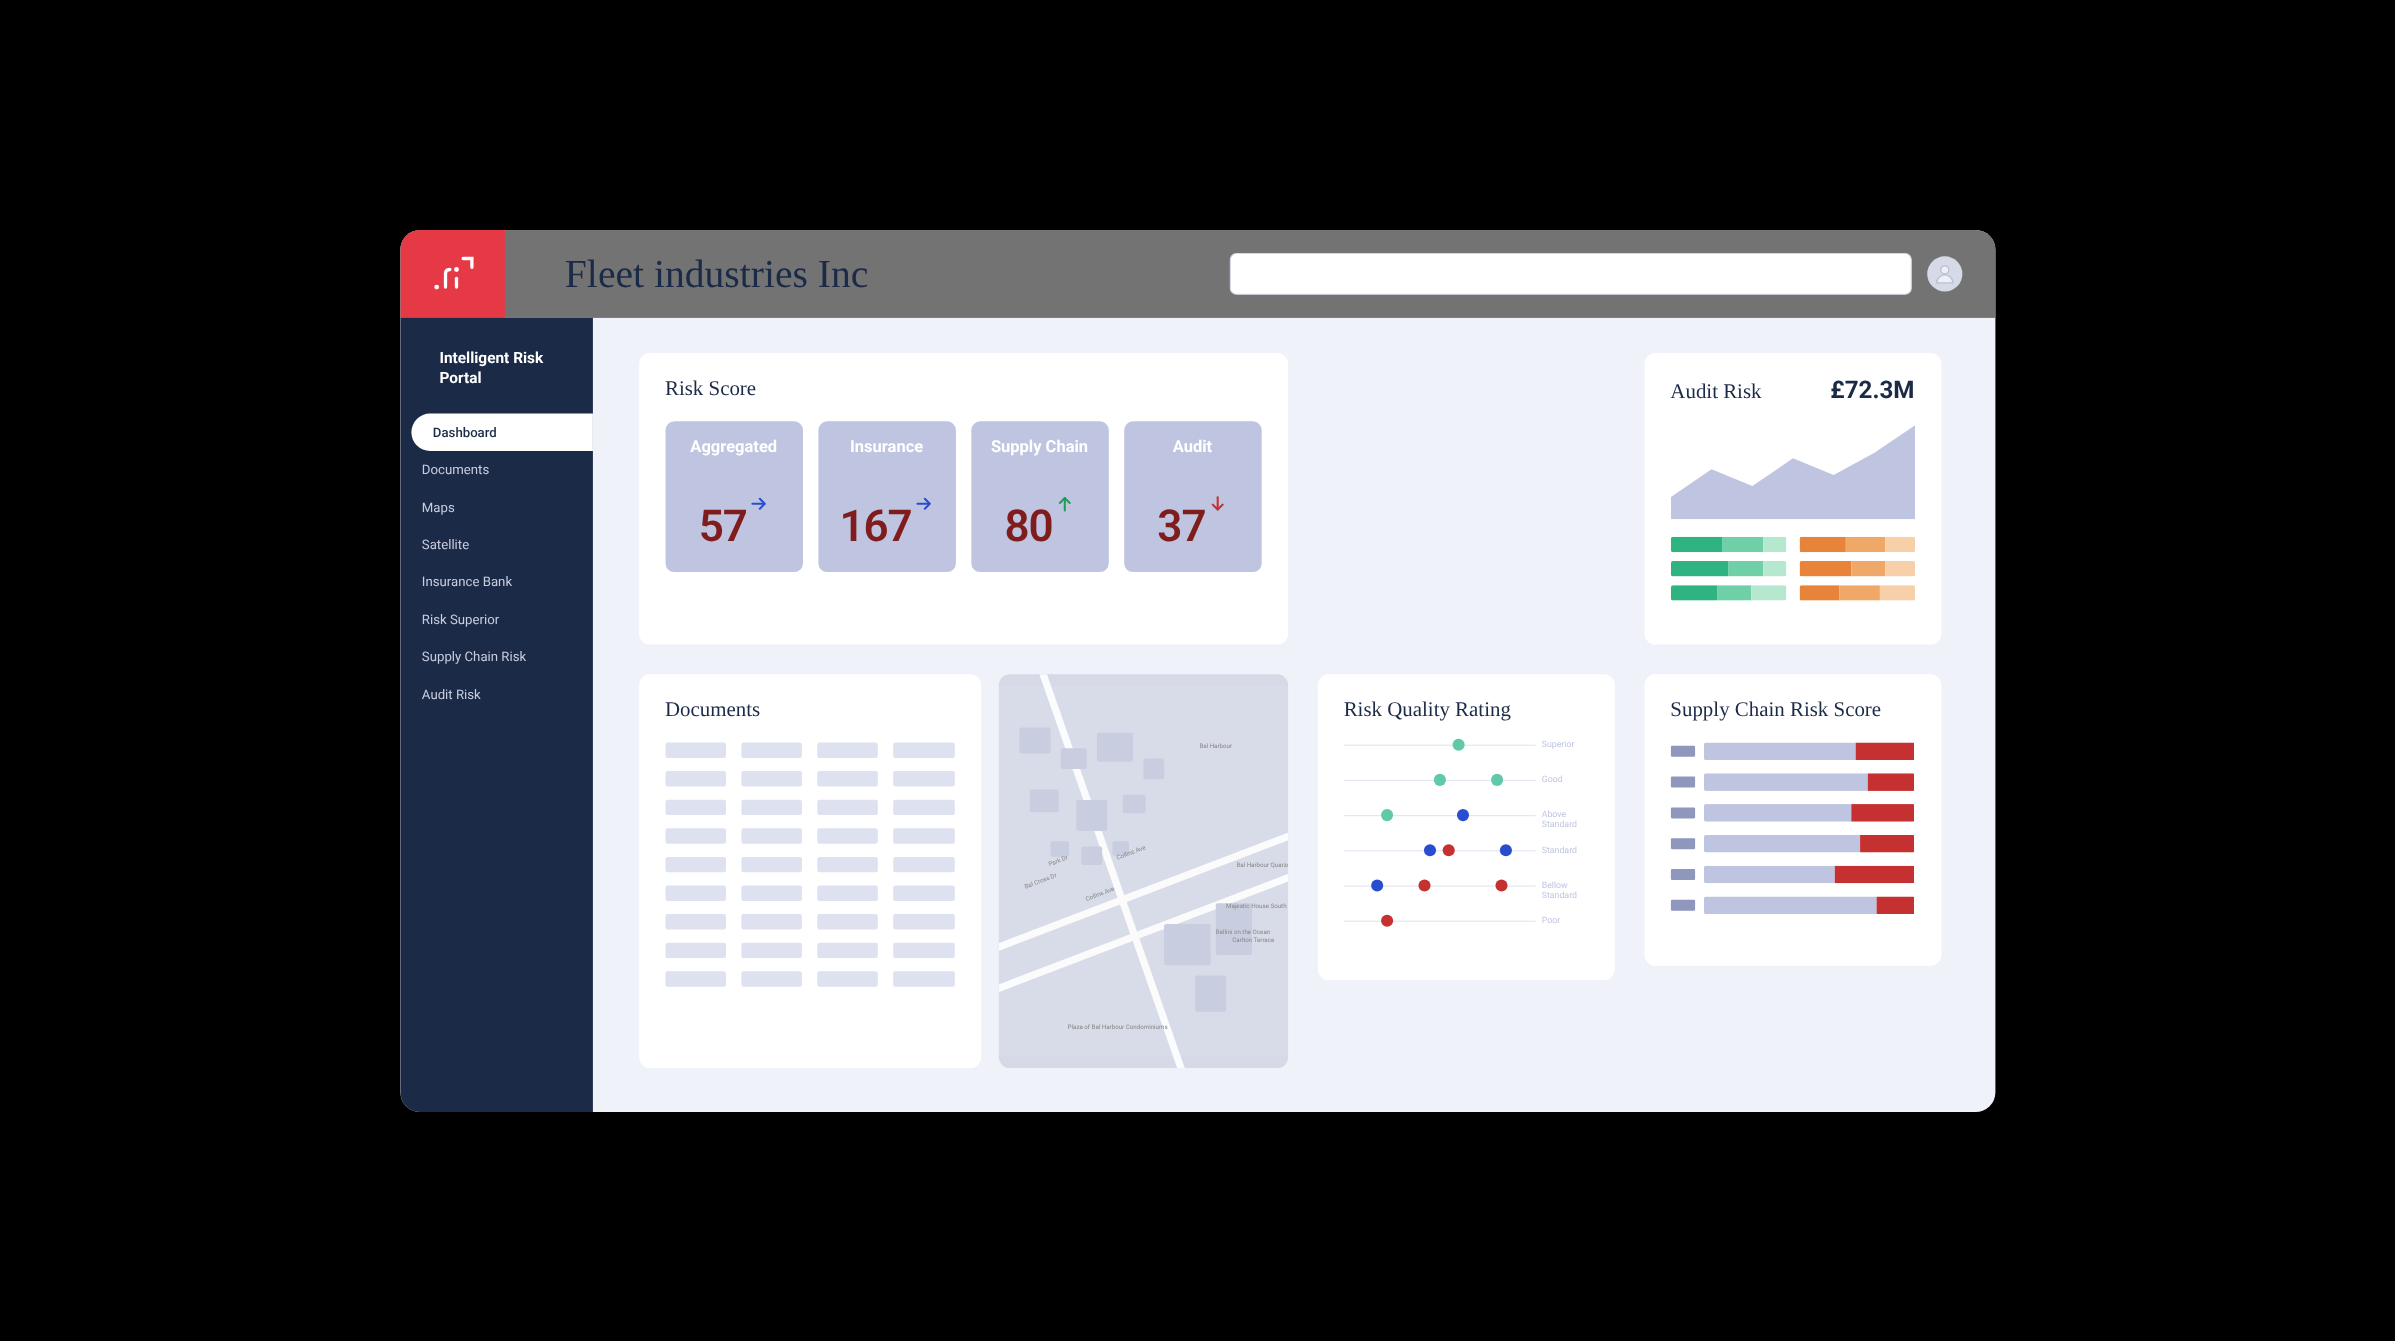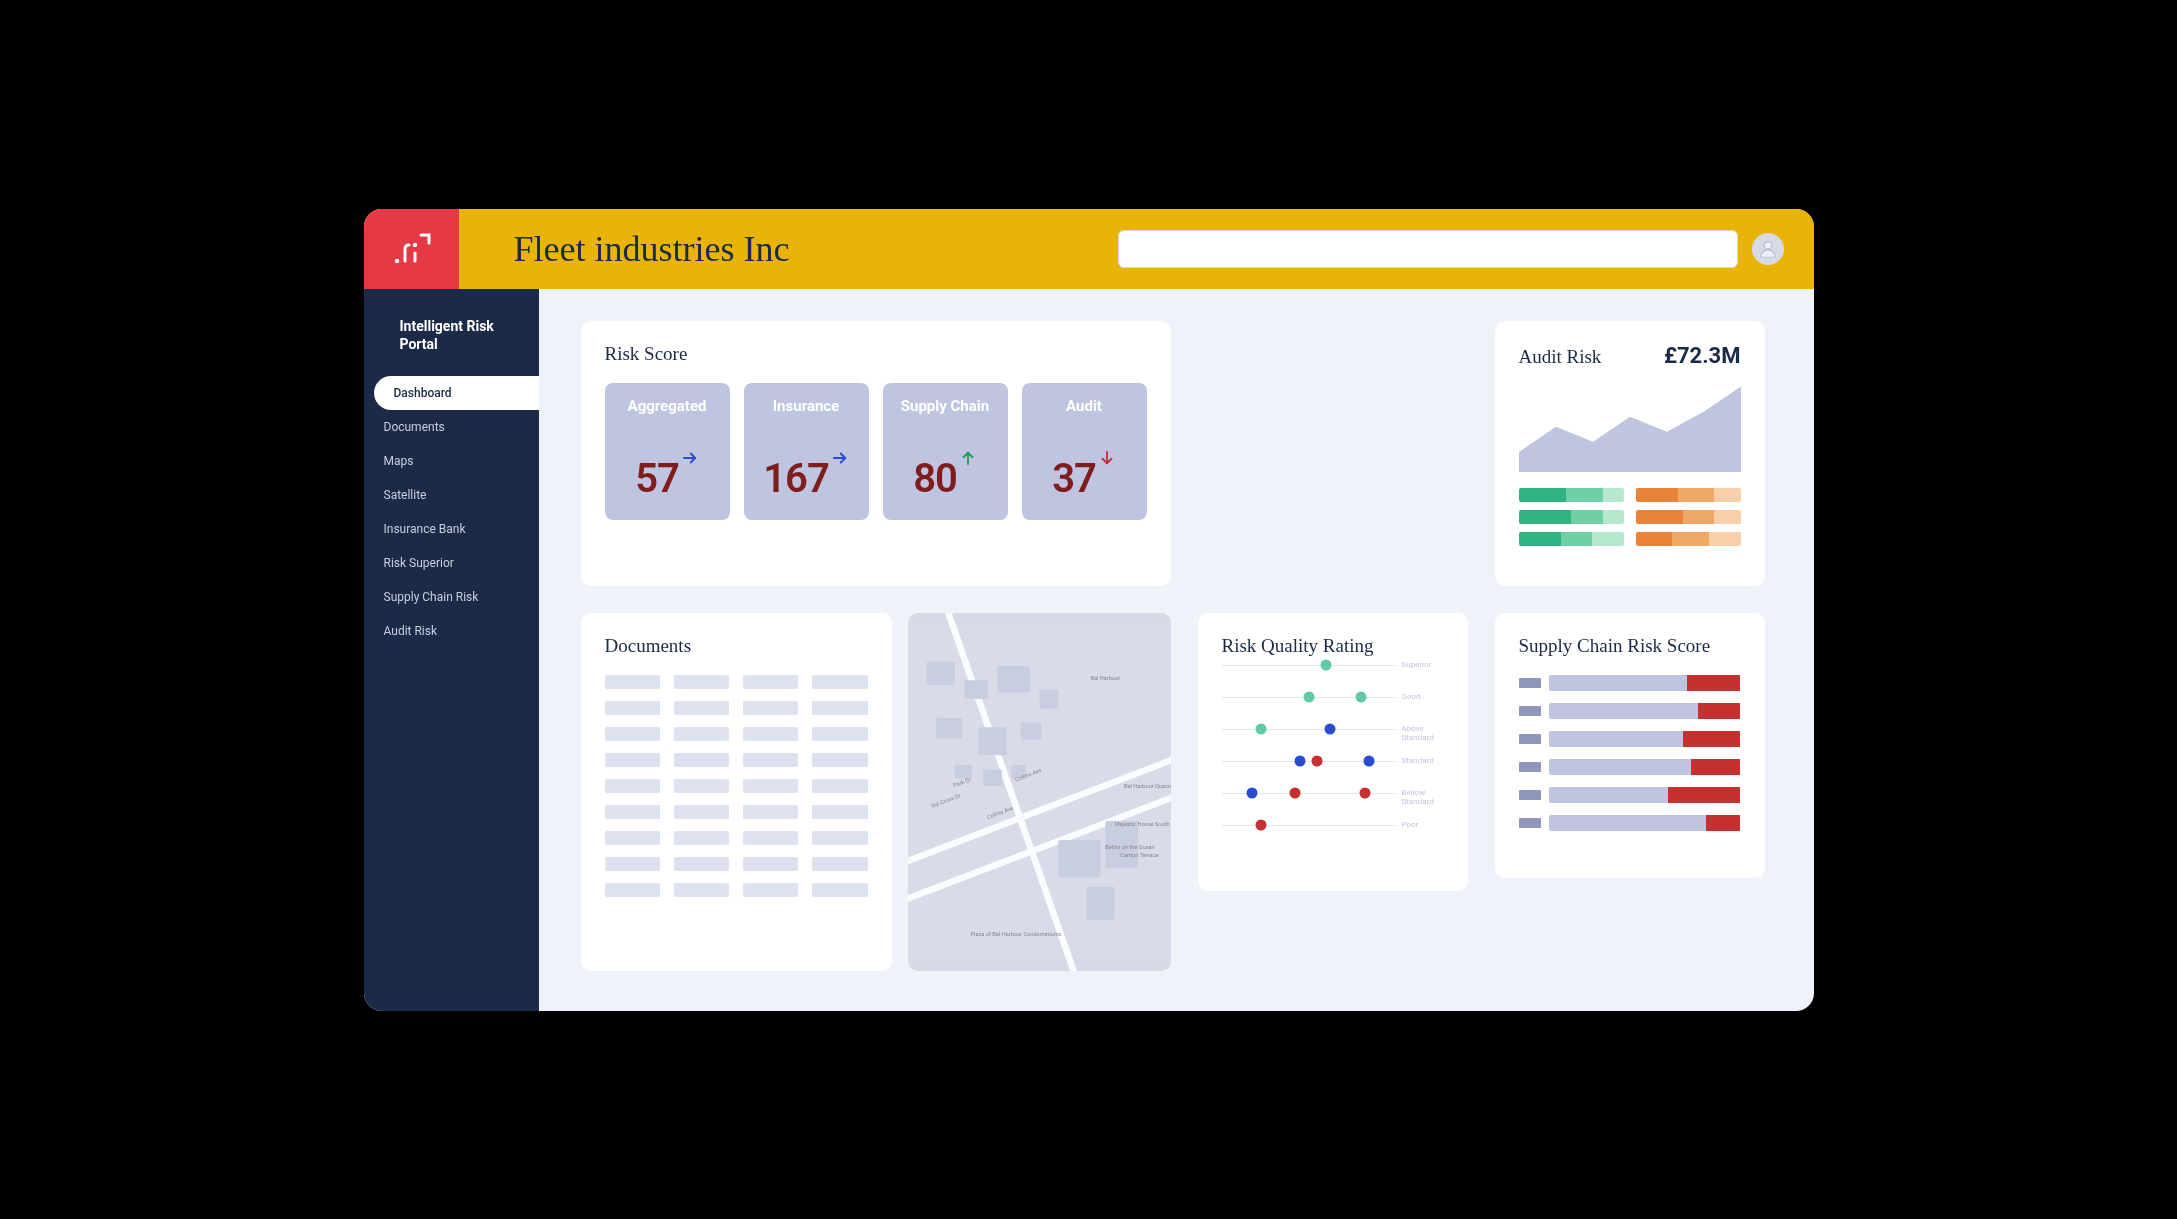--- a/index.html
+++ b/index.html
@@ -1,20 +1,20 @@
 <!DOCTYPE html>
 <html><head>
   <meta charset="utf-8">
   <style>
     * { margin: 0; padding: 0; box-sizing: border-box; font-family: -apple-system, BlinkMacSystemFont, "Segoe UI", Roboto, Helvetica, Arial, sans-serif; }
     body { background: #000; display: flex; align-items: center; justify-content: center; min-height: 100vh; padding: 30px; }
     .frame { width: 1450px; background: #f0f2fa; border-radius: 18px; overflow: hidden; box-shadow: 0 15px 60px rgba(0,0,0,0.5); display: flex; flex-direction: column; }
     
     
-    .topbar { display: flex; align-items: center; height: 80px; background: #eab308; }
+    .topbar { display: flex; align-items: center; height: 80px; background: #737373; }
     .logo-box { width: 95px; height: 80px; background: #e63946; display: flex; align-items: center; justify-content: center; }
     .logo-svg { width: 44px; height: 44px; }
     .company-title { font-size: 36px; font-weight: 400; color: #1b2a47; margin-left: 55px; font-family: Georgia, "Times New Roman", serif; }
     .topbar-spacer { flex: 1; }
     .search { width: 620px; height: 38px; background: #fff; border: 1px solid #d6d9e6; border-radius: 6px; margin-right: 14px; padding: 0 12px; font-size: 14px; }
     .avatar { width: 32px; height: 32px; border-radius: 50%; background: #d6d9e6; margin-right: 30px; display: flex; align-items: center; justify-content: center; }
     .avatar svg { width: 22px; height: 22px; fill: #eef0f8; stroke: #b8bdd4; stroke-width: 1.2; }
 
     .body-row { display: flex; flex: 1; }
 
@@ -63,21 +63,21 @@
     
     .docs-wrap { grid-column: 1; grid-row: 2; display: flex; gap: 16px; }
     .docs-card { flex: 1; height: 358px; }
     .doc-table { margin-top: 18px; display: grid; grid-template-columns: repeat(4, 1fr); gap: 12px 14px; }
     .doc-cell { height: 14px; background: #dde1f0; border-radius: 2px; }
     .map-card { flex: 1; height: 358px; padding: 0; overflow: hidden; position: relative; background: #d6d9e6; }
     .map-svg { width: 100%; height: 100%; }
 
     
     .quality-card { grid-column: 2; grid-row: 2; height: 278px; }
-    .scatter { position: relative; height: 170px; margin-top: 8px; }
+    .scatter { position: relative; height: 170px; margin-top: 20px; }
     .scatter-line { position: absolute; left: 0; right: 48px; border-top: 1px solid #e2e5f2; display: flex; justify-content: flex-end; }
     .scatter-line span { position: absolute; right: -48px; top: -6px; font-size: 8px; color: #bfc5e0; width: 46px; text-align: left; padding-left: 4px; }
     .dot { position: absolute; width: 11px; height: 11px; border-radius: 50%; transform: translate(-50%, -50%); }
     .dot.teal { background: #5fc9a8; } .dot.blue { background: #2a4dd0; } .dot.red { background: #c53030; }
 
     
     .supply-card { grid-column: 3; grid-row: 2; height: 265px; }
     .supply-rows { margin-top: 18px; display: flex; flex-direction: column; gap: 12px; }
     .supply-row { display: flex; align-items: center; gap: 8px; }
     .supply-label { width: 22px; height: 10px; background: #8f97bd; border-radius: 1px; }

